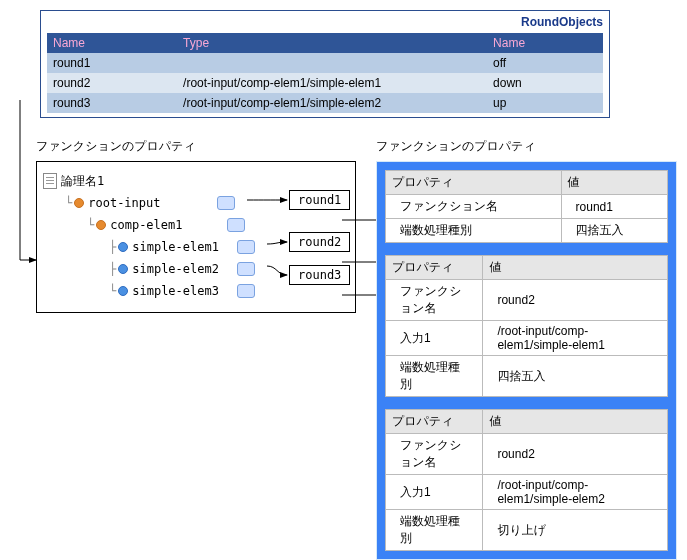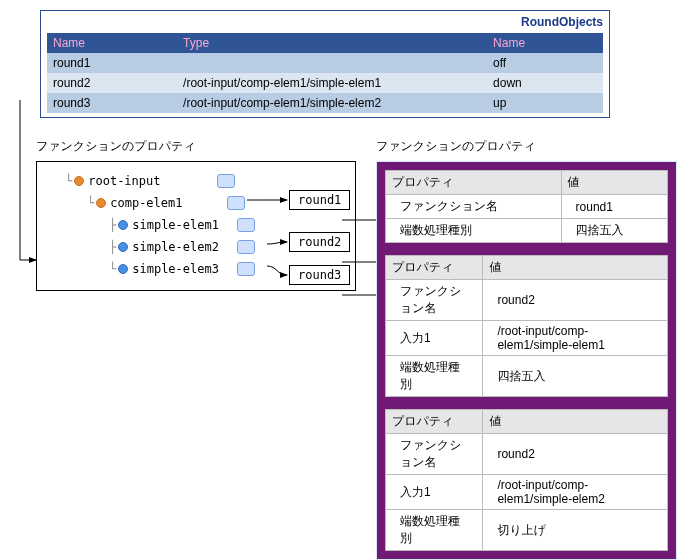--- a/index.html
+++ b/index.html
@@ -98,21 +98,21 @@
     padding: 2px 8px;
     background: #fff;
     font-family: "MS Gothic", monospace;
   }
 
   .props-col {
     width: 320px;
     position: relative;
   }
   .props-wrapper {
-    background: #701a75;
+    background: #3b82f6;
     border: 1px solid #d6e9f8;
     padding: 8px;
     display: flex;
     flex-direction: column;
     gap: 12px;
   }
   .prop-table {
     width: 100%;
     border-collapse: collapse;
     background: #fff;
@@ -195,20 +195,24 @@
           </marker>
         </defs>
 
         <path d="M 210 38 C 230 38 230 38 250 38" stroke="#000" fill="none" marker-end="url(#arrow2)"></path>
 
         <path d="M 230 82 C 240 82 240 80 250 80" stroke="#000" fill="none" marker-end="url(#arrow2)"></path>
 
         <path d="M 230 104 C 240 104 240 113 250 113" stroke="#000" fill="none" marker-end="url(#arrow2)"></path>
       </svg>
 
+      <div class="tree-row">
+        <span class="doc-icon"></span>
+        <span class="tree-label">論理名1</span>
+      </div>
       <div class="tree-row indent1">
         <span class="branch">└</span>
         <span class="circ orange"></span>
         <span class="tree-label">root-input</span>
         <span style="flex:1"></span>
         <span class="port" style="margin-right:110px;"></span>
       </div>
       <div class="tree-row indent2">
         <span class="branch">└</span>
         <span class="circ orange"></span>

